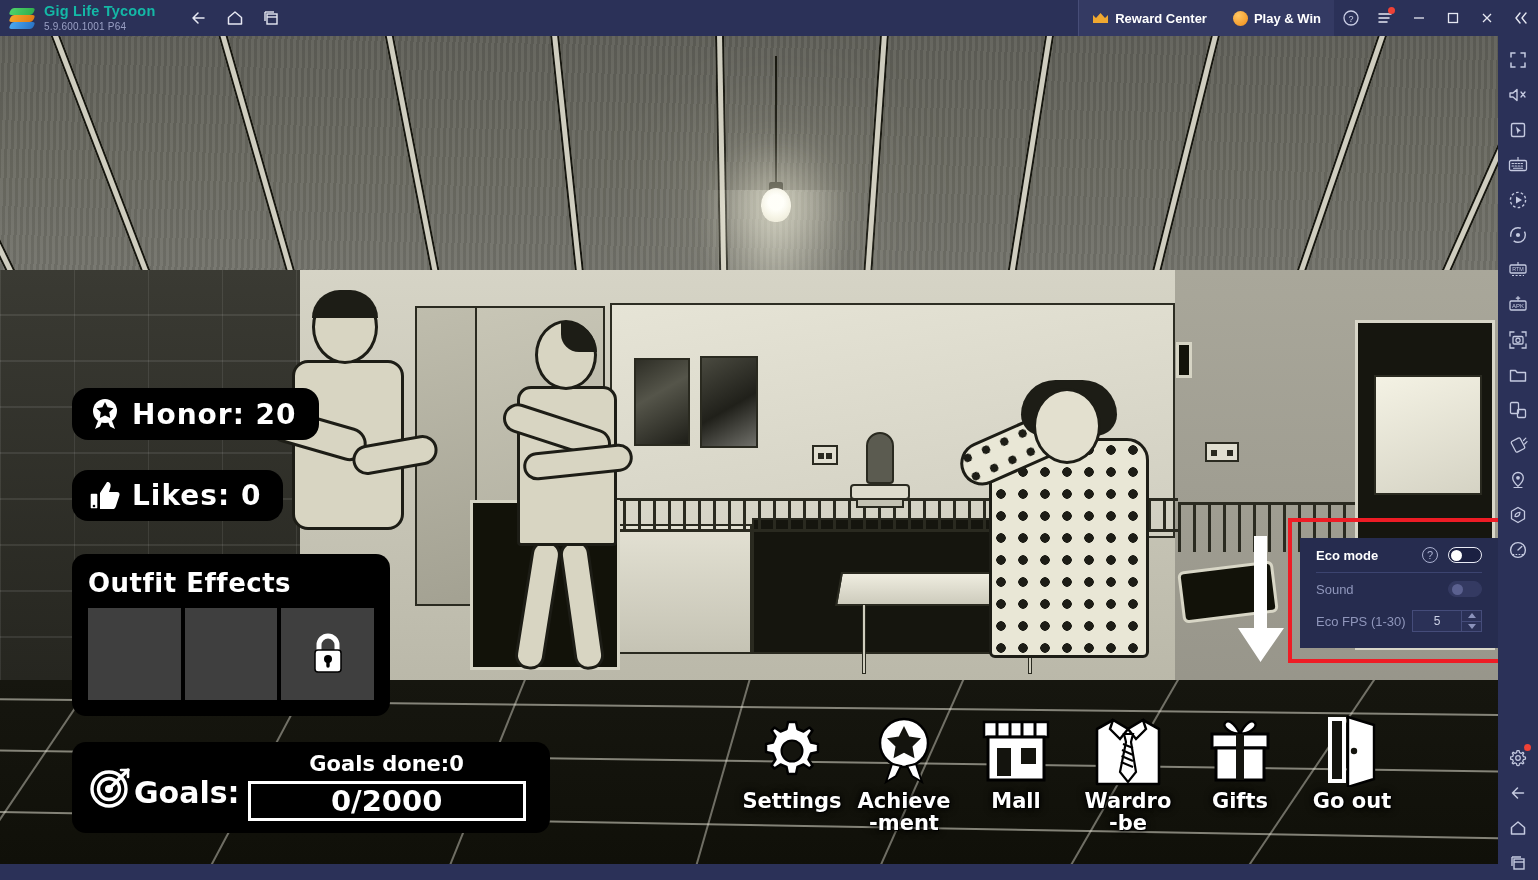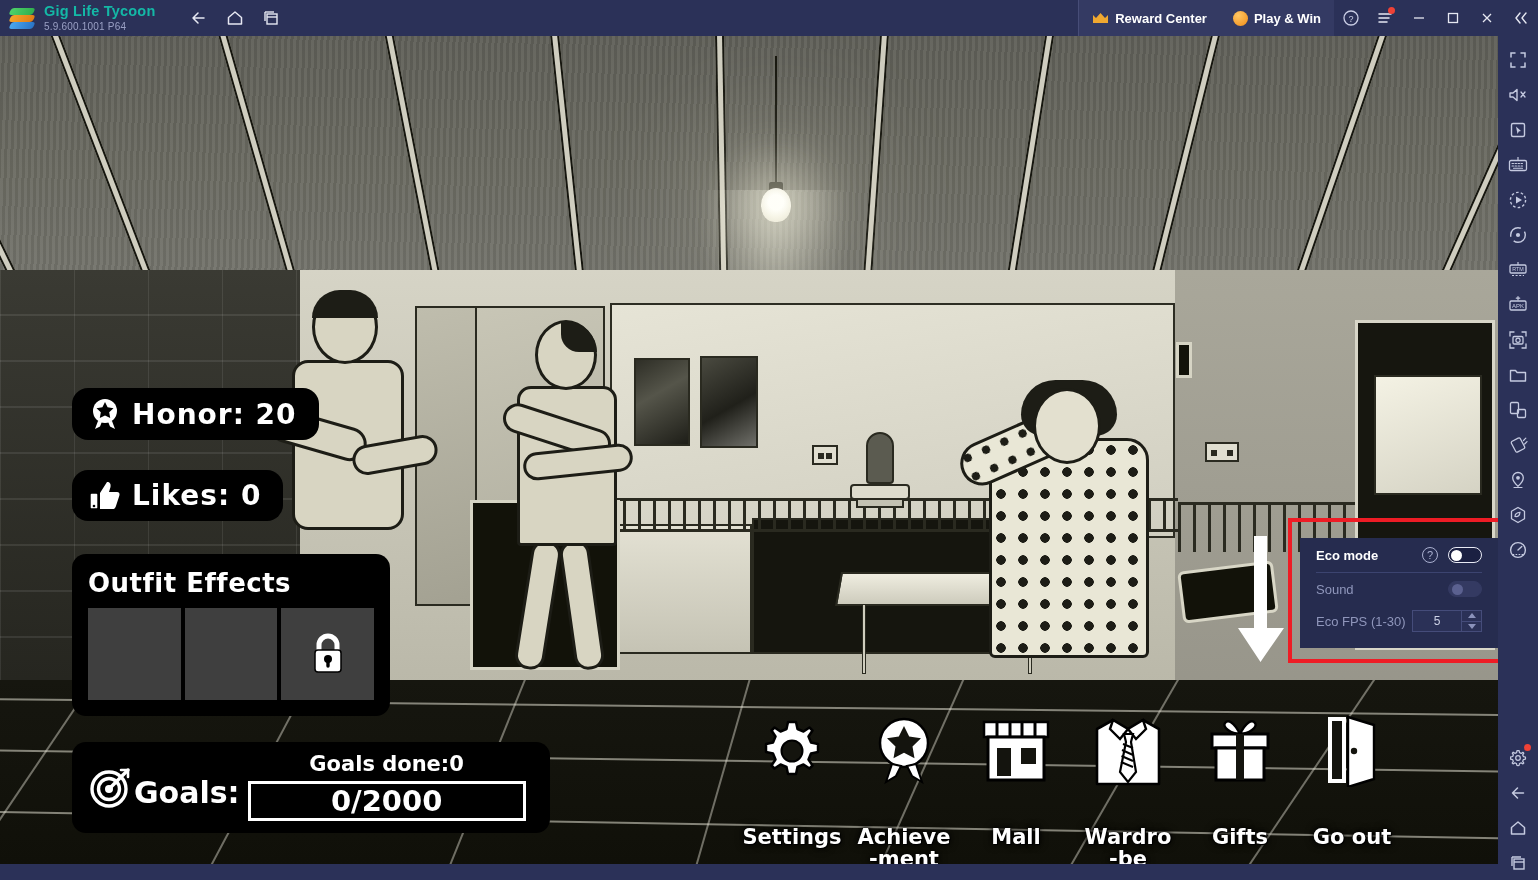--- a/index.html
+++ b/index.html
@@ -292,21 +292,20 @@
   }
 
   
   #bottom-menu {
     position:absolute; left:736px; top:694px; height:140px; z-index:20;
     display:flex; align-items:flex-start; gap:0px;
   }
   .bm-item {
     width:112px; display:flex; flex-direction:column; align-items:center;
     cursor:pointer;
-    gap:36px;
   }
   .bm-icon { height:74px; display:flex; align-items:center; justify-content:center; }
   .bm-label {
     color:#fff; font-size:21px; font-weight:bold; text-align:center; line-height:1.05;
     font-family:"DejaVu Sans", sans-serif;
     text-shadow: 0 0 4px #000, 0 0 8px #000, 1px 1px 0 #000;
     margin-top:2px; white-space:pre-line;
   }
 
   

